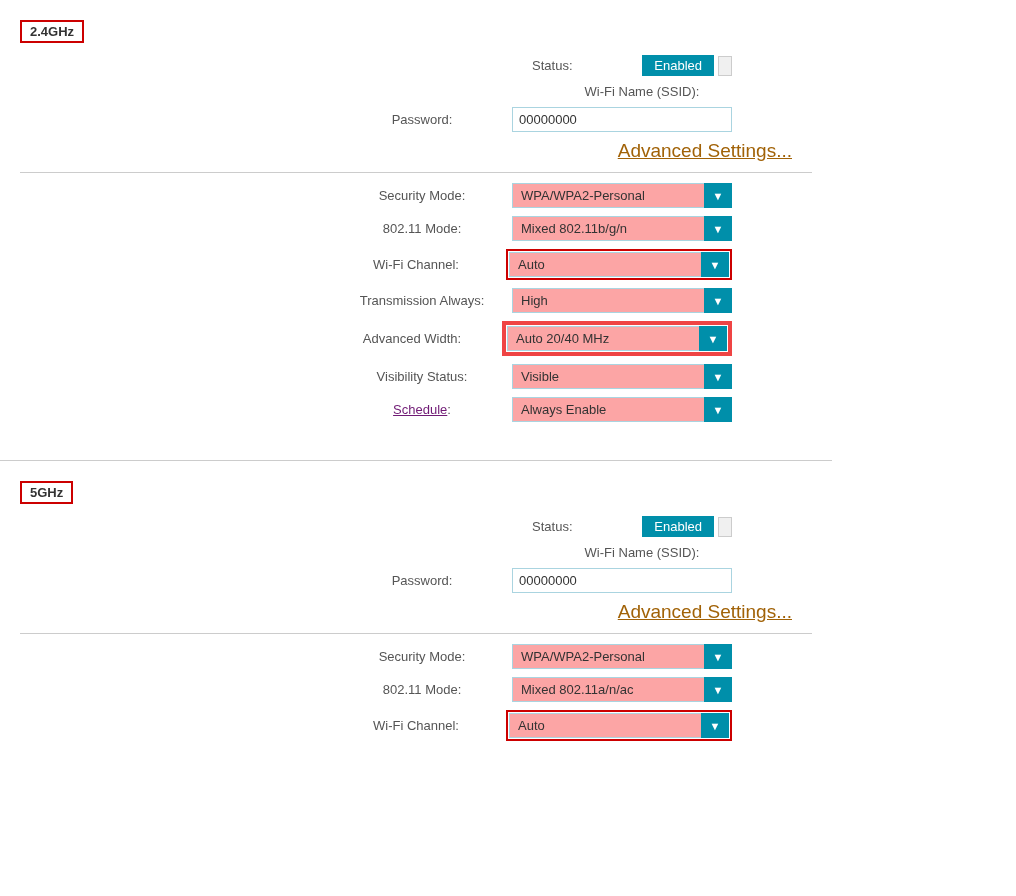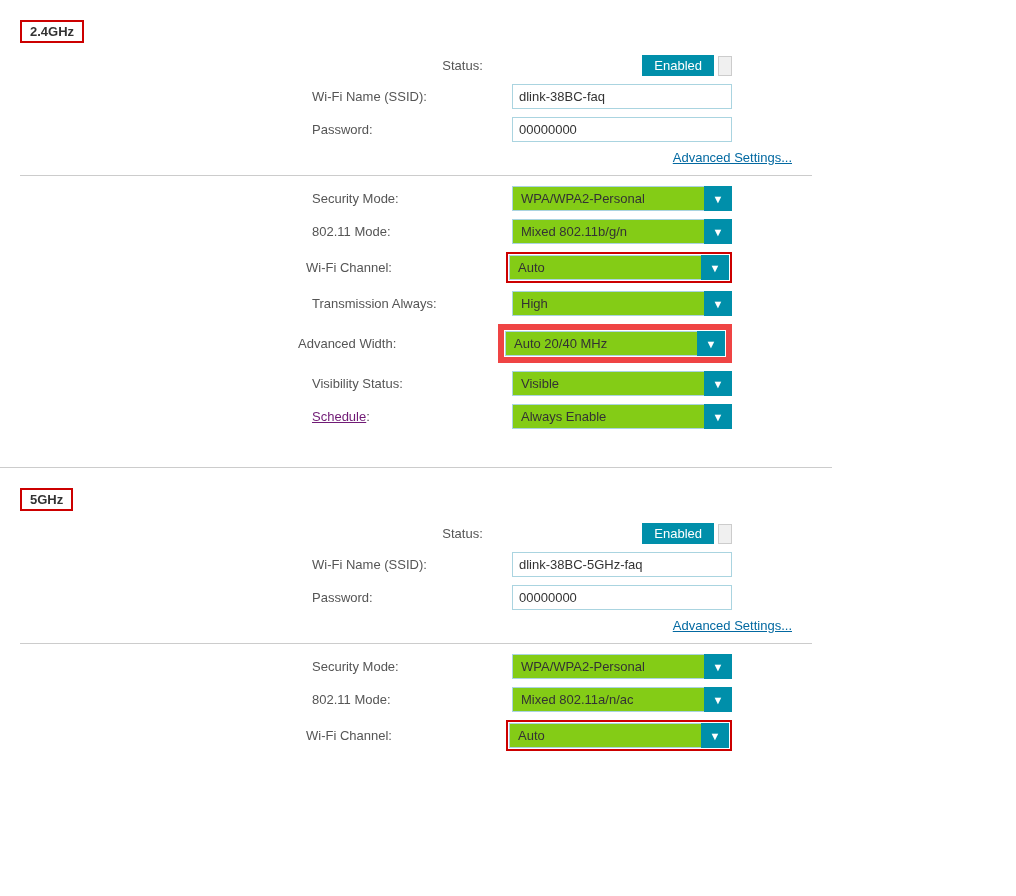--- a/index.html
+++ b/index.html
@@ -28,22 +28,22 @@
       color: #333;
     }
     .form-row {
       display: flex;
       align-items: center;
       justify-content: flex-end;
       margin-bottom: 8px;
       padding-right: 80px;
     }
     .form-label {
-      text-align: left;
-      margin-right: 20px;
+      text-align: center;
+      margin-right: 0;
       color: #555;
       min-width: 180px;
     }
     .form-label a {
       color: #701a75;
       text-decoration: underline;
       cursor: pointer;
     }
     .status-btn {
       background: #008faa;
@@ -77,21 +77,21 @@
       display: inline-block;
     }
     .select-wrapper select {
       appearance: none;
       -webkit-appearance: none;
       border: 1px solid #aad4e0;
       padding: 4px 30px 4px 8px;
       font-size: 13px;
       width: 220px;
       color: #333;
-      background: #84cc16;
+      background: #fca5a5;
       cursor: pointer;
       outline: none;
     }
     .select-wrapper .chevron {
       position: absolute;
       right: 0;
       top: 0;
       bottom: 0;
       width: 28px;
       background: #008faa;
@@ -102,24 +102,24 @@
       color: #fff;
       font-size: 11px;
     }
     .advanced-link-row {
       display: flex;
       justify-content: flex-end;
       padding-right: 0px;
       margin-bottom: 4px;
     }
     .advanced-link {
-      color: #0369a1;
+      color: #a16207;
       text-decoration: underline;
       cursor: pointer;
-      font-size: 13px;
+      font-size: 19px;
       padding-right: 20px;
     }
     .divider {
       border: none;
       border-top: 1px solid #ccc;
       margin: 10px 0;
     }
   </style>
 </head>
 <body>
@@ -134,21 +134,20 @@
       <span class="form-label">Status:</span>
       <div class="status-container">
         <button class="status-btn">Enabled</button>
         <div class="status-indicator"></div>
       </div>
     </div>
 
     
     <div class="form-row">
       <span class="form-label">Wi-Fi Name (SSID):</span>
-      <input class="text-input" type="text" value="dlink-38BC-faq" style="">
     </div>
 
     
     <div class="form-row">
       <span class="form-label">Password:</span>
       <input class="text-input" type="text" value="00000000" style="">
     </div>
 
     
     <div class="advanced-link-row">
@@ -211,21 +210,21 @@
           <option>Medium</option>
           <option>Low</option>
         </select>
         <div class="chevron">▼</div>
       </div>
     </div>
 
     
     <div class="form-row">
       <span class="form-label">Advanced Width:</span>
-      <div style="border: 6px solid #ef4444; padding: 1px; display: inline-flex; align-items: flex-end;">
+      <div style="border: 4px solid #ef4444; padding: 1px; display: inline-flex; align-items: flex-end;">
         <div class="select-wrapper">
           <select>
             <option>Auto 20/40 MHz</option>
             <option>20 MHz only</option>
           </select>
           <div class="chevron">▼</div>
         </div>
       </div>
     </div>
 
@@ -266,21 +265,20 @@
       <span class="form-label">Status:</span>
       <div class="status-container">
         <button class="status-btn">Enabled</button>
         <div class="status-indicator"></div>
       </div>
     </div>
 
     
     <div class="form-row">
       <span class="form-label">Wi-Fi Name (SSID):</span>
-      <input class="text-input" type="text" value="dlink-38BC-5GHz-faq" style="">
     </div>
 
     
     <div class="form-row">
       <span class="form-label">Password:</span>
       <input class="text-input" type="text" value="00000000" style="">
     </div>
 
     
     <div class="advanced-link-row">

